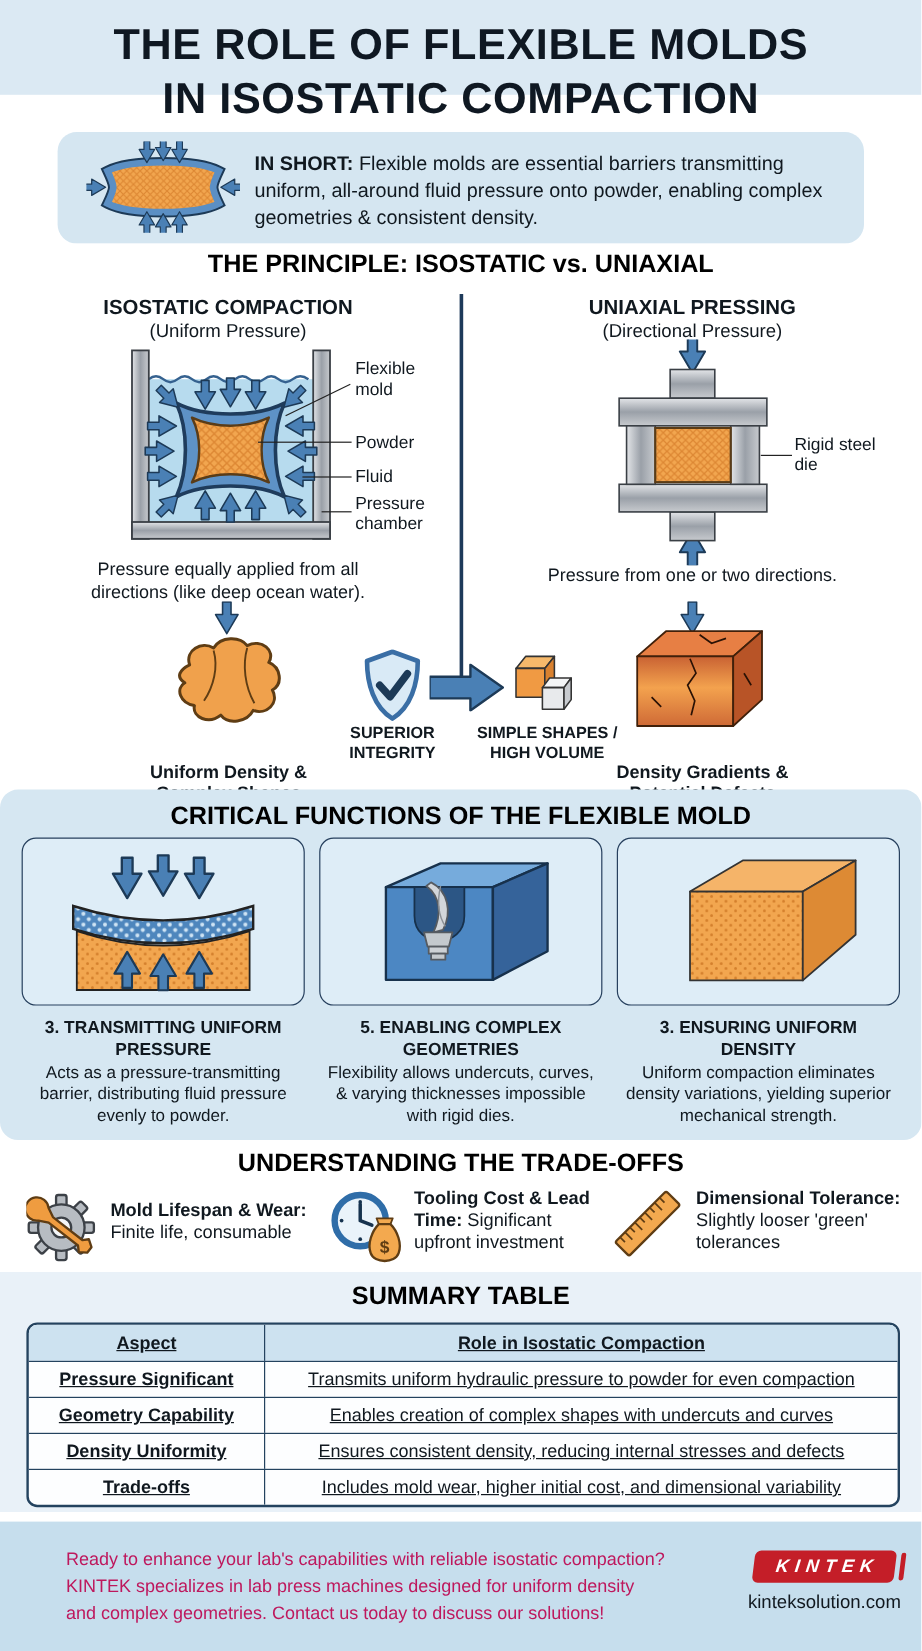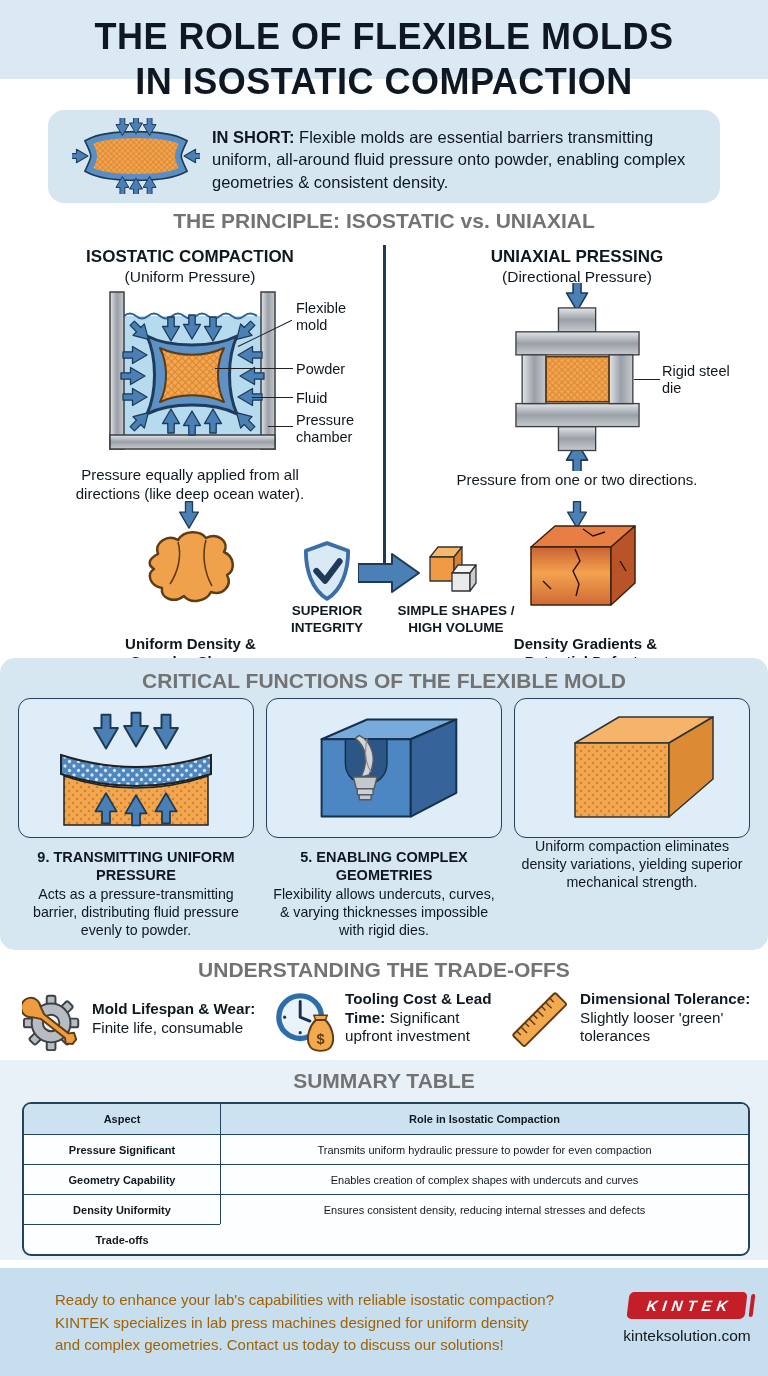--- a/index.html
+++ b/index.html
@@ -7,48 +7,48 @@
         font-family:"Liberation Sans",sans-serif;color:#10181f;overflow:hidden;}
   .abs{position:absolute;}
   .ctr{text-align:center;}
   .b{font-weight:bold;}
   
   .hdr{left:0;top:0;width:768px;height:79px;background:#dbe9f3;}
   .h1{left:0;top:14px;width:768px;font-size:36px;line-height:1.26;font-weight:bold;
       letter-spacing:.5px;color:#0f1822;}
   .inshort{left:48px;top:110px;width:672px;height:93px;background:#d5e6f1;border-radius:16px;}
   .principle{left:0;top:203px;width:768px;height:455px;background:#ffffff;}
-  .sechead{width:768px;left:0;font-size:21px;font-weight:bold;color:#737373;text-align:center;}
+  .sechead{width:768px;left:0;font-size:21px;font-weight:bold;color:#000000;text-align:center;}
   .coltitle{font-size:17px;font-weight:bold;}
   .colsub{font-size:15.5px;}
   .dlabel{font-size:14.5px;line-height:1.15;color:#10181f;}
   .leader{height:0;border-top:1.6px solid #222;}
   .caption{font-size:15px;line-height:1.28;}
   .result{font-size:15px;line-height:1.2;font-weight:bold;margin-top:28px;}
   .midlbl{font-size:13.5px;line-height:1.25;font-weight:bold;}
   .critical{left:0;top:658px;width:768px;height:292px;background:#d6e7f2;border-radius:15px;}
   .cards{left:0;top:40px;width:768px;display:flex;justify-content:center;gap:12px;}
   .fcol{width:236px;}
   .fcard{width:236px;height:140px;background:#deedf7;border:1.6px solid #27405e;border-radius:12px;
          box-sizing:border-box;display:flex;align-items:center;justify-content:center;}
   .ftitle{margin:10px auto 2px;width:205px;font-size:14.5px;font-weight:bold;line-height:1.25;text-align:center;}
   .ftext{margin:0 auto;width:226px;font-size:14.2px;line-height:1.26;text-align:center;}
   .tradeoffs{left:0;top:950px;width:768px;height:110px;background:#ffffff;}
   .titem{font-size:15.2px;line-height:1.22;}
   .summary{left:0;top:1060px;width:768px;height:200px;background:#e9f1f8;padding-left:36px;}
   .stable{left:22px;top:42px;width:724px;border:2px solid #24435f;border-radius:9px;overflow:hidden;
           display:grid;grid-template-columns:196px 1fr;background:#fdfeff;}
-  .cell{height:30px;display:flex;align-items:center;justify-content:center;font-size:11px;
-        box-sizing:border-box;}
+  .cell{height:30px;display:flex;align-items:center;justify-content:center;font-size:15px;
+        box-sizing:border-box;text-decoration:underline;}
   .chead{background:#cde2f0;font-weight:bold;}
   .cleft{font-weight:bold;}
   .bt{border-top:1.8px solid #24435f;}
   .bl{border-left:1.8px solid #24435f;}
   .footer{left:0;top:1268px;width:768px;height:108px;background:#c6deed;}
-  .ftxt{left:55px;top:21px;width:500px;font-size:15px;line-height:1.5;color:#a16207;}
+  .ftxt{left:55px;top:21px;width:500px;font-size:15px;line-height:1.5;color:#be185d;}
   .logo{left:618px;top:24px;width:138px;text-align:center;}
   .badge{position:relative;margin:0 auto;width:118px;height:27px;background:#c41e28;border-radius:5px;
          transform:skewX(-7deg);display:flex;align-items:center;justify-content:center;}
   .badge:after{content:"";position:absolute;right:-8px;top:2px;bottom:2px;width:4px;background:#c41e28;border-radius:2px;}
   .badgetxt{color:#fff;font-weight:bold;font-style:italic;font-size:15px;letter-spacing:5px;padding-left:5px;}
   .url{margin-top:8px;font-size:15.5px;color:#10181f;}
   .divider{width:2.5px;background:#1e3a5a;}
   svg{display:block;}
 </style>
 </head>
@@ -252,21 +252,21 @@
             </g>
             <path d="M33,71 Q105,95 177,71 L177,120 L33,120 Z" fill="url(#dotsO)" stroke="#222" stroke-width="1.5"></path>
             <path d="M30,50 Q105,74 180,50 L180,69 Q105,93 30,69 Z" fill="url(#dotsB)" stroke="#222" stroke-width="2"></path>
             <g fill="#4a80b5" stroke="#1d3a57" stroke-width="1.4">
               <use href="#arw" transform="translate(75,102) rotate(180) scale(1.25)"></use>
               <use href="#arw" transform="translate(105,104) rotate(180) scale(1.25)"></use>
               <use href="#arw" transform="translate(135,102) rotate(180) scale(1.25)"></use>
             </g>
           </svg>
         </div>
-        <div class="ftitle">9. TRANSMITTING UNIFORM PRESSURE</div>
+        <div class="ftitle">3. TRANSMITTING UNIFORM PRESSURE</div>
         <div class="ftext">Acts as a pressure-transmitting barrier, distributing fluid pressure evenly to powder.</div>
       </div>
 
       <div class="fcol">
         <div class="fcard">
           <svg width="208" height="126" viewBox="0 0 210 126">
             <g stroke="#17314c" stroke-width="2" stroke-linejoin="round">
               <polygon points="42,34 88,14 178,14 132,34" fill="#76abdc"></polygon>
               <rect x="42" y="34" width="90" height="78" fill="#4c87c3"></rect>
               <polygon points="132,34 178,14 178,88 132,112" fill="#35639a"></polygon>
@@ -288,20 +288,21 @@
       <div class="fcol">
         <div class="fcard">
           <svg width="212" height="126" viewBox="0 0 210 126">
             <g stroke="#333" stroke-width="1.5" stroke-linejoin="round">
               <polygon points="48,38 92,12 186,12 142,38" fill="#f5b469"></polygon>
               <rect x="48" y="38" width="94" height="74" fill="url(#dotsO)"></rect>
               <polygon points="142,38 186,12 186,74 142,112" fill="#dd8a34"></polygon>
             </g>
           </svg>
         </div>
+        <div class="ftitle">3. ENSURING UNIFORM DENSITY</div>
         <div class="ftext">Uniform compaction eliminates density variations, yielding superior mechanical strength.</div>
       </div>
     </div>
   </div>
 
   <div class="abs tradeoffs">
     <div class="abs sechead" style="top:8px">UNDERSTANDING THE TRADE-OFFS</div>
 
     <svg class="abs" style="left:22px;top:40px" width="64" height="64" viewBox="0 0 66 66">
       <g fill="#b7bcc2" stroke="#3c4147" stroke-width="2">
@@ -366,20 +367,21 @@
       <div class="cell cleft bt">Pressure Significant</div>
       <div class="cell bt bl">Transmits uniform hydraulic pressure to powder for even compaction</div>
 
       <div class="cell cleft bt">Geometry Capability</div>
       <div class="cell bt bl">Enables creation of complex shapes with undercuts and curves</div>
 
       <div class="cell cleft bt">Density Uniformity</div>
       <div class="cell bt bl">Ensures consistent density, reducing internal stresses and defects</div>
 
       <div class="cell cleft bt">Trade-offs</div>
+      <div class="cell bt bl">Includes mold wear, higher initial cost, and dimensional variability</div>
     </div>
   </div>
 
   <div class="abs footer">
     <div class="abs ftxt">Ready to enhance your lab's capabilities with reliable isostatic compaction? KINTEK specializes in lab press machines designed for uniform density and complex geometries. Contact us today to discuss our solutions!</div>
     <div class="abs logo">
       <div class="badge">
         <span class="badgetxt">KINTEK</span>
       </div>
       <div class="url">kinteksolution.com</div>

